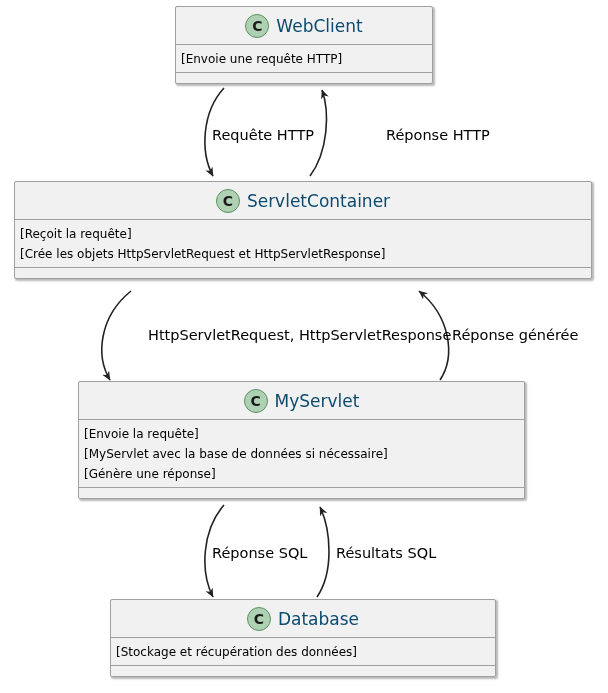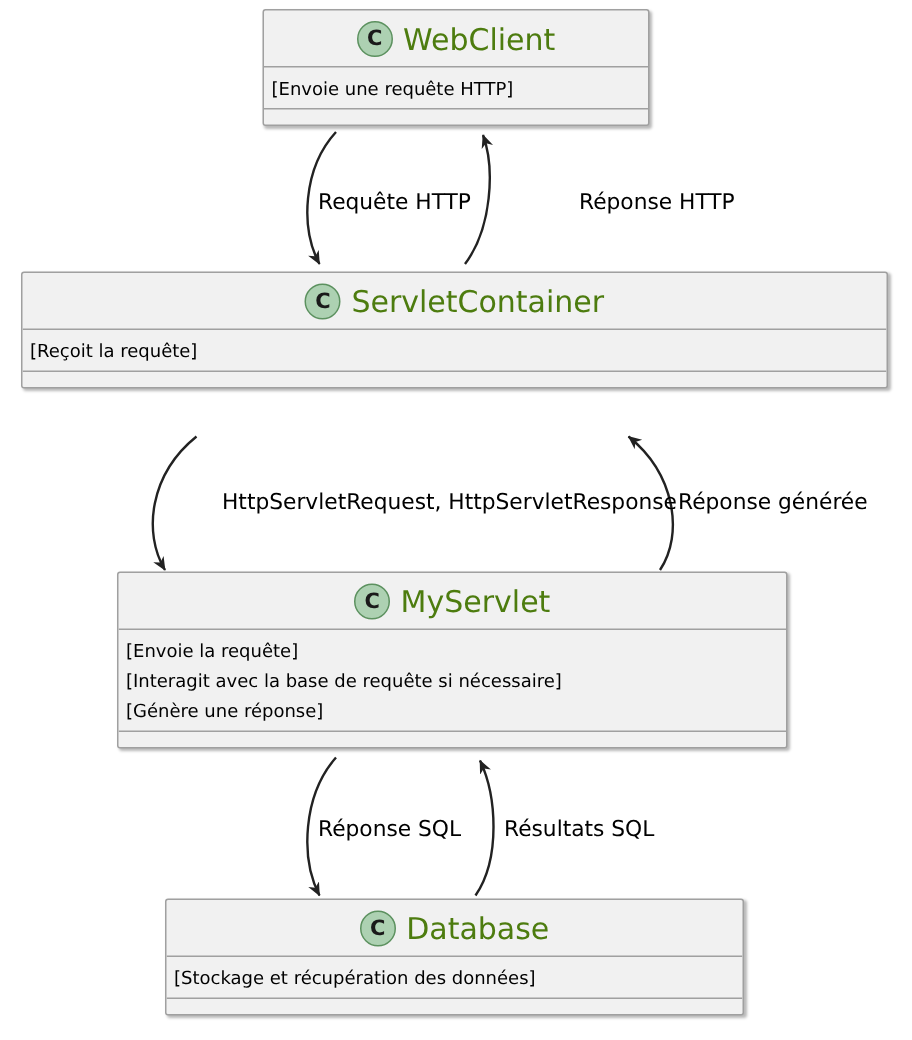--- a/index.html
+++ b/index.html
@@ -56,22 +56,22 @@
     align-items: center;
     justify-content: center;
     font-size: 14px;
     font-weight: bold;
     line-height: 1;
     color: #1A1A1A;
     font-family: "DejaVu Sans", sans-serif;
     flex: none;
   }
   .class-title {
-    font-size: 20px;
-    color: #4d7c0f;
+    font-size: 17px;
+    color: #0c4a6e;
     white-space: nowrap;
   }
   .class-body {
     padding: 4px 5px 3px 5px;
     border-bottom: 1px solid #A0A0A0;
   }
   .class-body .line {
     font-size: 12px;
     color: #000000;
     line-height: 20px;
@@ -125,32 +125,33 @@
     <div class="class-footer"></div>
   </div>
 
   <div class="uml-class" style="left:14px; top:181px; width:578px;">
     <div class="class-header">
       <span class="stereo-icon">C</span>
       <span class="class-title">ServletContainer</span>
     </div>
     <div class="class-body">
       <div class="line">[Reçoit la requête]</div>
+      <div class="line">[Crée les objets HttpServletRequest et HttpServletResponse]</div>
     </div>
     <div class="class-footer"></div>
   </div>
 
   <div class="uml-class" style="left:78px; top:381px; width:447px;">
     <div class="class-header">
       <span class="stereo-icon">C</span>
       <span class="class-title">MyServlet</span>
     </div>
     <div class="class-body">
       <div class="line">[Envoie la requête]</div>
-      <div class="line">[Interagit avec la base de requête si nécessaire]</div>
+      <div class="line">[MyServlet avec la base de données si nécessaire]</div>
       <div class="line">[Génère une réponse]</div>
     </div>
     <div class="class-footer"></div>
   </div>
 
   <div class="uml-class" style="left:110px; top:599px; width:386px;">
     <div class="class-header">
       <span class="stereo-icon">C</span>
       <span class="class-title">Database</span>
     </div>

